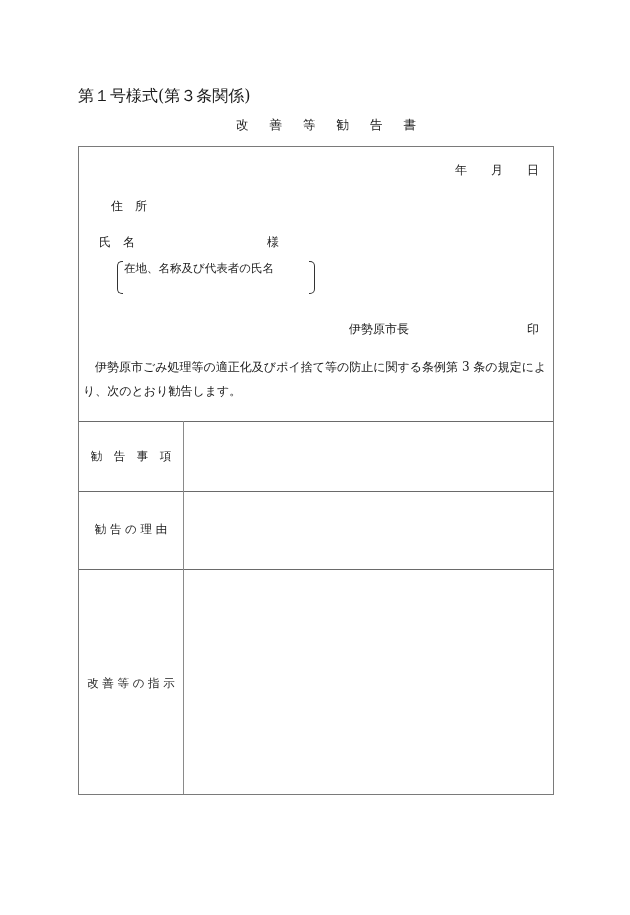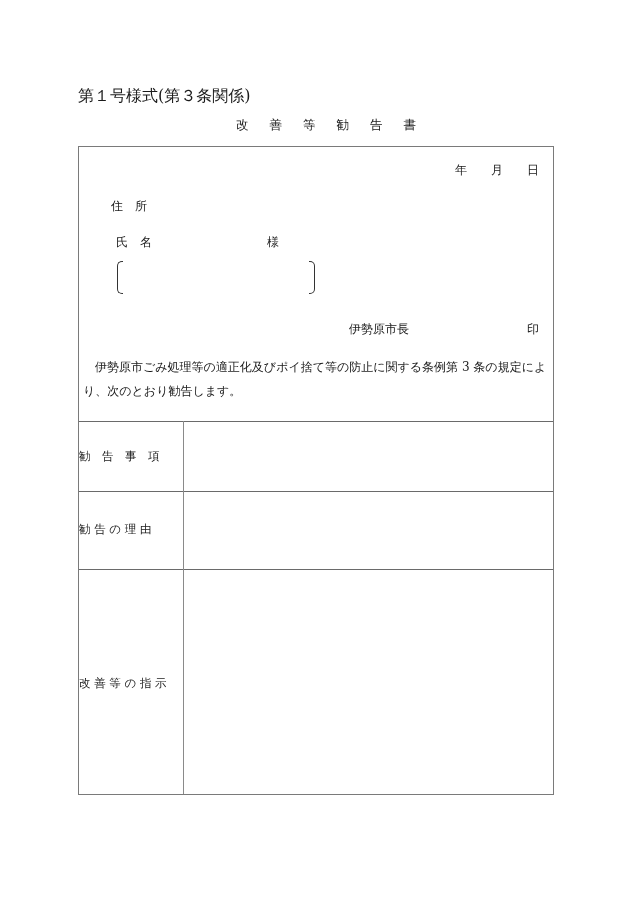--- a/index.html
+++ b/index.html
@@ -13,21 +13,21 @@
   #doc-title { left: 236px; top: 117px; font-size: 12.5px; letter-spacing: 0; }
   #doc-title span { display: inline-block; margin-right: 21px; }
   .frame {
     position: absolute; left: 78px; top: 146px; width: 474px; height: 647px;
     border: 1.5px solid #7a7a7a; box-sizing: content-box;
   }
   .hline { position: absolute; left: 0; width: 474px; height: 0; border-top: 1.5px solid #6a6a6a; }
   .vline { position: absolute; left: 104px; width: 0; border-left: 1.5px solid #8a8a8a; }
   .date { right: 14px; top: 15px; font-size: 12px; }
   .date span { display: inline-block; }
-  .row-label { position: absolute; left: 0; width: 104px; text-align: left; font-size: 11.5px; }
+  .row-label { position: absolute; left: 0; width: 104px; text-align: center; font-size: 11.5px; }
   .bracket-box {
     position: absolute; left: 38px; top: 113px; width: 198px; height: 34px;
     font-size: 11.5px; line-height: 16px;
   }
   .bracket-box .bl, .bracket-box .br {
     position: absolute; top: 1px; width: 5px; height: 31px;
     border: 1px solid #333;
   }
   .bracket-box .bl { left: 0; border-right: none; border-radius: 5px 0 0 5px; }
   .bracket-box .br { right: 0; border-left: none; border-radius: 0 5px 5px 0; }
@@ -43,26 +43,27 @@
   <span>改</span><span>善</span><span>等</span><span>勧</span><span>告</span><span style="margin-right:0">書</span>
 </div>
 
 <div class="frame">
 
   <div class="abs date">
     <span style="margin-right:24px">年</span><span style="margin-right:24px">月</span><span>日</span>
   </div>
 
   <div class="abs" style="left:32px; top:51px;">住　所</div>
-  <div class="abs" style="left:37px; top:87px;font-family:Liberation Mono, monospace;">氏　名</div>
+  <div class="abs" style="left:20px; top:87px;font-family:Liberation Mono, monospace;">氏　名</div>
   <div class="abs" style="left:188px; top:87px;">様</div>
 
   <div class="bracket-box">
     <div class="bl"></div>
     <div class="txt">
+      <div>在地、名称及び代表者の氏名</div>
     </div>
     <div class="br"></div>
   </div>
 
   <div class="abs" style="left:270px; top:174px;">伊勢原市長</div>
   <div class="abs" style="left:448px; top:174px;">印</div>
 
   <div class="body-text">
     <div style="white-space:nowrap">　伊勢原市ごみ処理等の適正化及びポイ捨て等の防止に関する条例第 3 条の規定によ</div>
     <div>り、次のとおり勧告します。</div>

